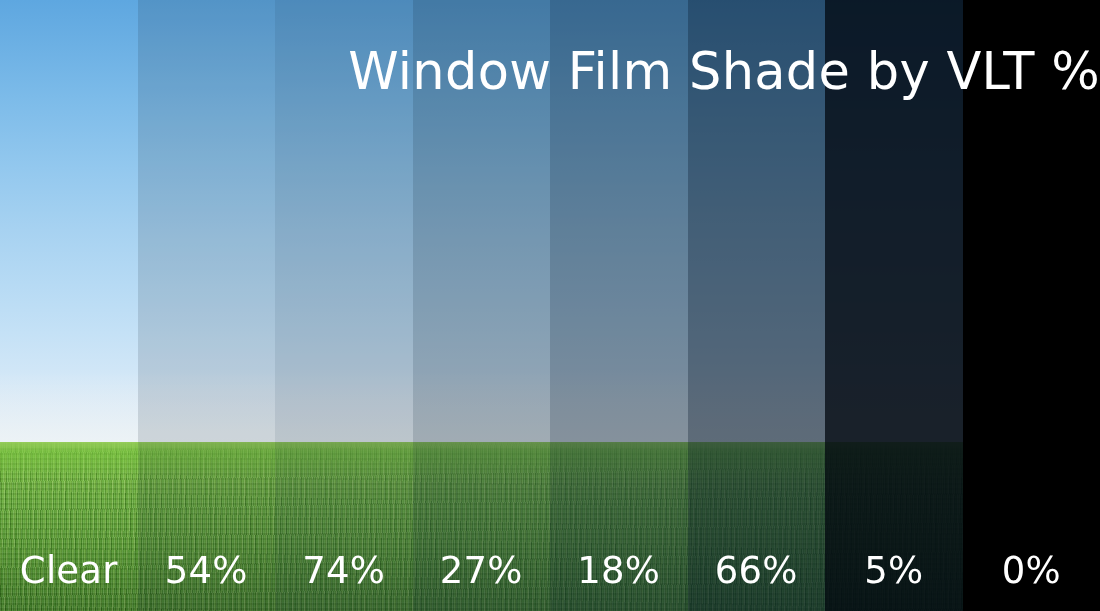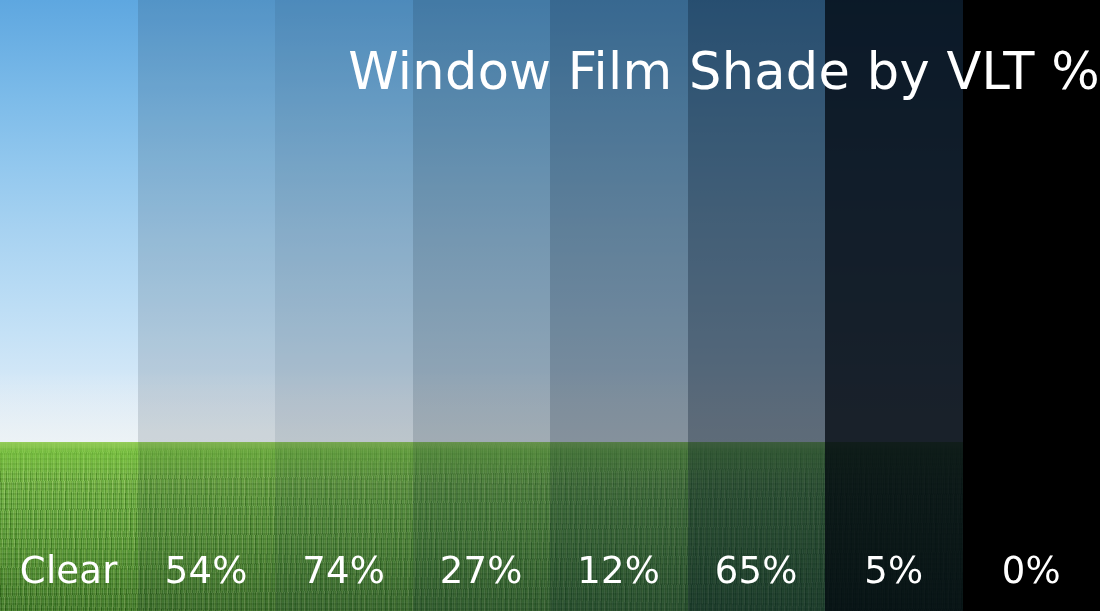--- a/index.html
+++ b/index.html
@@ -147,25 +147,25 @@
       <div class="strip">
         <div class="film" style="background: rgba(20, 38, 56, 0.22);"></div>
         <div class="label">74%</div>
       </div>
       <div class="strip">
         <div class="film" style="background: rgba(14, 34, 54, 0.34);"></div>
         <div class="label">27%</div>
       </div>
       <div class="strip">
         <div class="film" style="background: rgba(10, 30, 50, 0.46);"></div>
-        <div class="label">12%</div>
+        <div class="label">18%</div>
       </div>
       <div class="strip">
         <div class="film" style="background: rgba(6, 24, 44, 0.62);"></div>
-        <div class="label">65%</div>
+        <div class="label">66%</div>
       </div>
       <div class="strip">
         <div class="film" style="background: rgba(2, 10, 20, 0.9);"></div>
         <div class="label">5%</div>
       </div>
       <div class="strip">
         <div class="film" style="background: rgb(0, 0, 0);"></div>
         <div class="label">0%</div>
       </div>
     </div>

